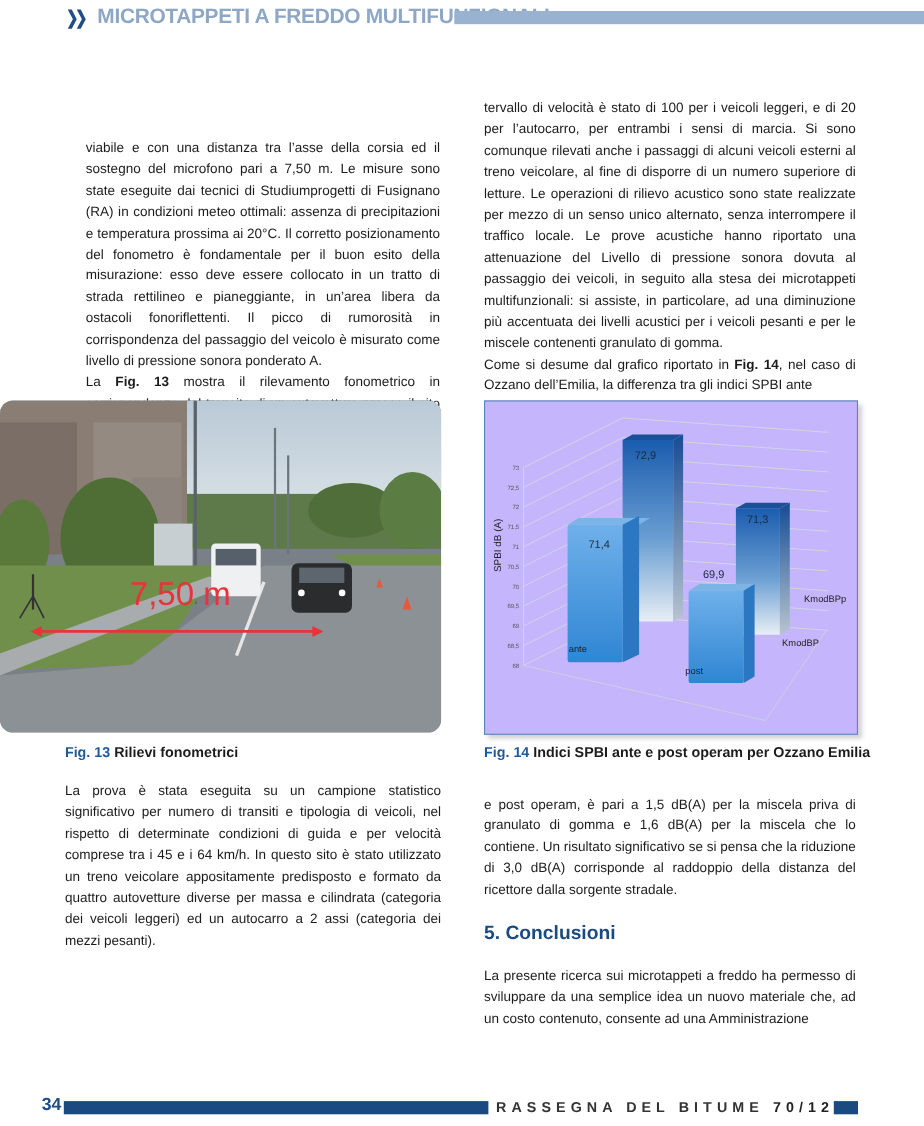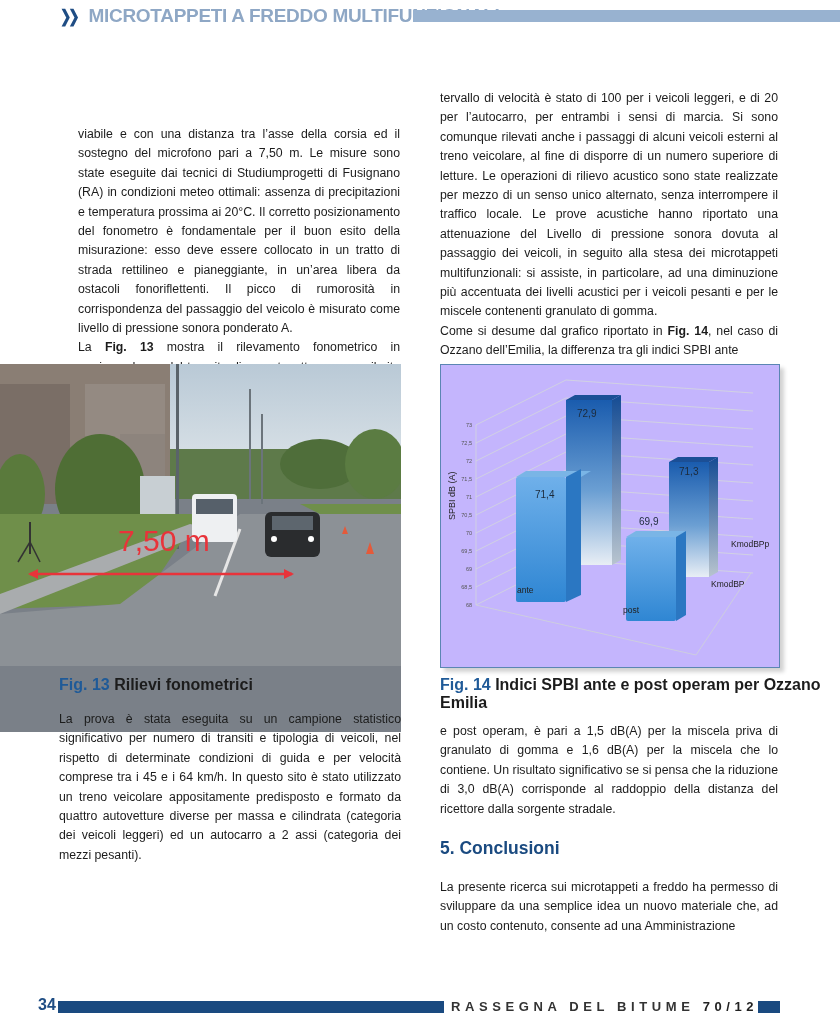--- a/index.html
+++ b/index.html
@@ -13,22 +13,22 @@
   .col { position: absolute; font-size: 12.3px; line-height: 19.4px; text-align: justify; }
   .col p { margin: 0; }
   .col b { font-weight: bold; }
   .col-l1 { left: 78px; width: 322px; top: 89px; margin-top: 36px; }
   .col-r1 { left: 440px; width: 338px; top: 89px; }
   .col-l2 { left: 59px; width: 342px; top: 710px; }
   .col-r2 { left: 440px; width: 338px; top: 710px; margin-top: 12px; }
   .col-r3 { left: 440px; width: 338px; top: 878px; }
   .section-title { position: absolute; left: 440px; top: 838px; font-size: 17.5px; font-weight: bold; color: #1a4a80; }
 
-  .photo { position: absolute; left: 0; top: 364px; width: 401px; height: 368px; overflow: hidden; background: #7a8088; }
-  .caption { position: absolute; font-size: 16px; font-weight: bold; color: #1c1c1c; }
+  .photo { position: absolute; left: 0; top: 364px; width: 401px; height: 302px; overflow: hidden; background: #7a8088; border-radius: 12px; }
+  .caption { position: absolute; font-size: 13px; font-weight: bold; color: #1c1c1c; }
   .caption .figno { color: #1f5a98; }
   .cap13 { left: 59px; top: 676px; }
   .cap14 { left: 440px; top: 676px; }
 
   .chart-frame { position: absolute; left: 440px; top: 364px; width: 338px; height: 302px; background: #c4b5fd; border: 1px solid #5b86b3; box-shadow: 4px 4px 4px rgba(0,0,0,0.18); }
 
   .footer { position: absolute; top: 998px; left: 0; width: 840px; height: 18px; }
   .footer .pageno { position: absolute; left: 38px; top: -2px; font-size: 16px; font-weight: bold; color: #1f4d84; }
   .footer .bar1 { position: absolute; left: 58px; top: 3px; width: 386px; height: 12px; background: #1a4a80; }
   .footer .mag { position: absolute; left: 451px; top: 1px; font-size: 13px; letter-spacing: 4.6px; color: #333; white-space: nowrap; font-weight: bold; }

